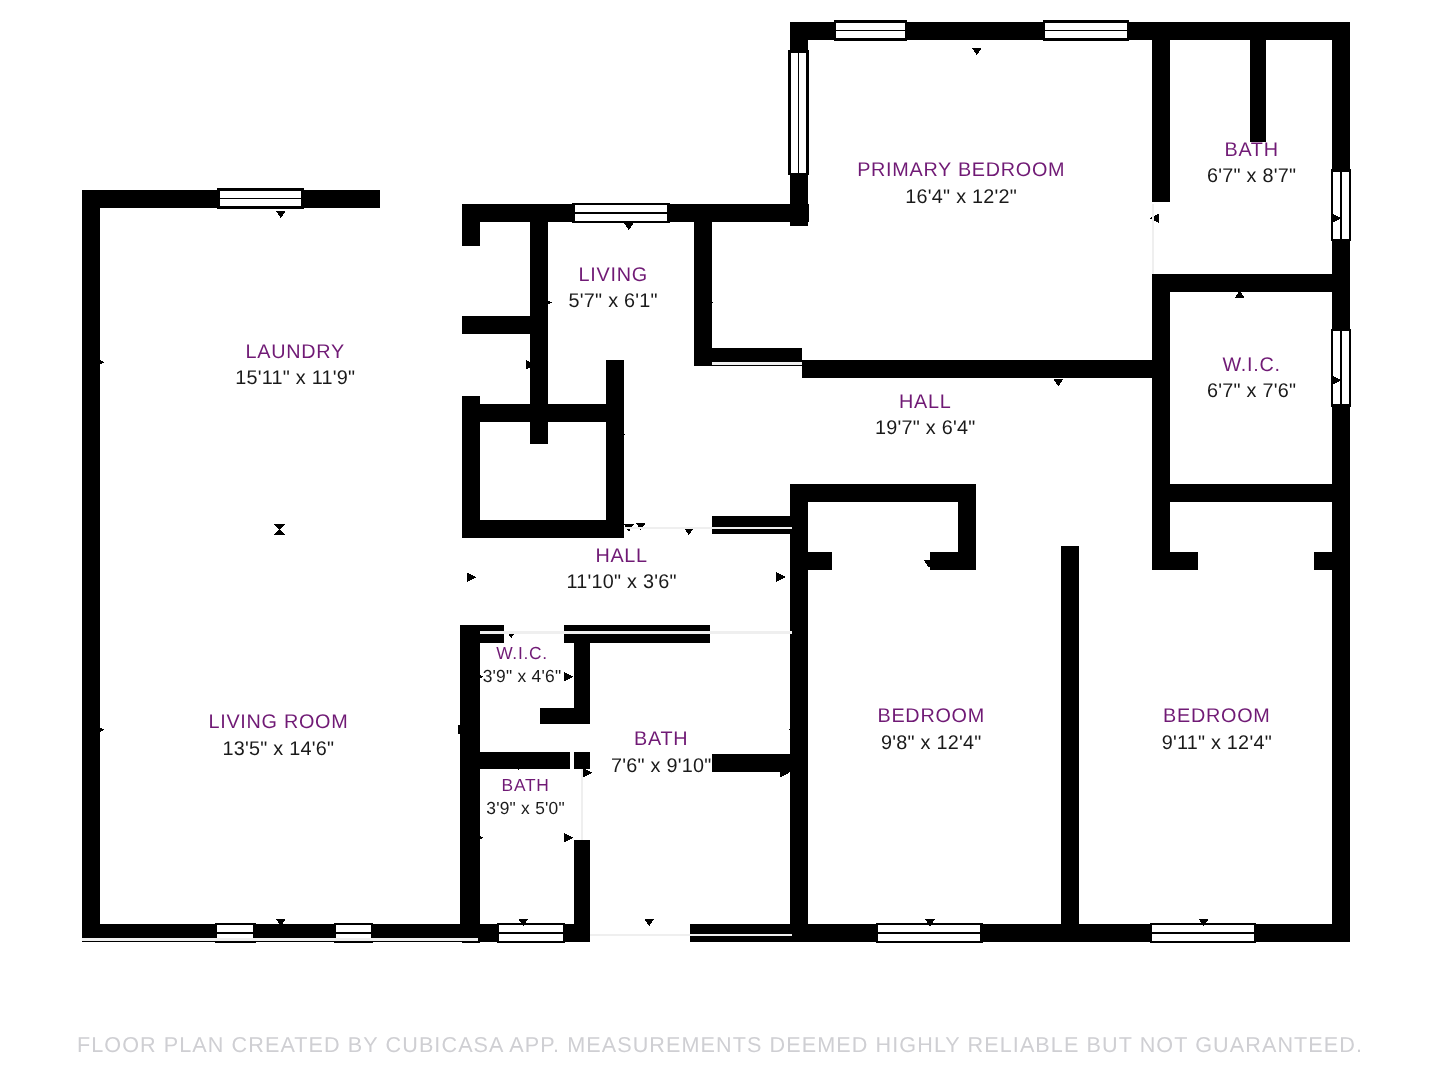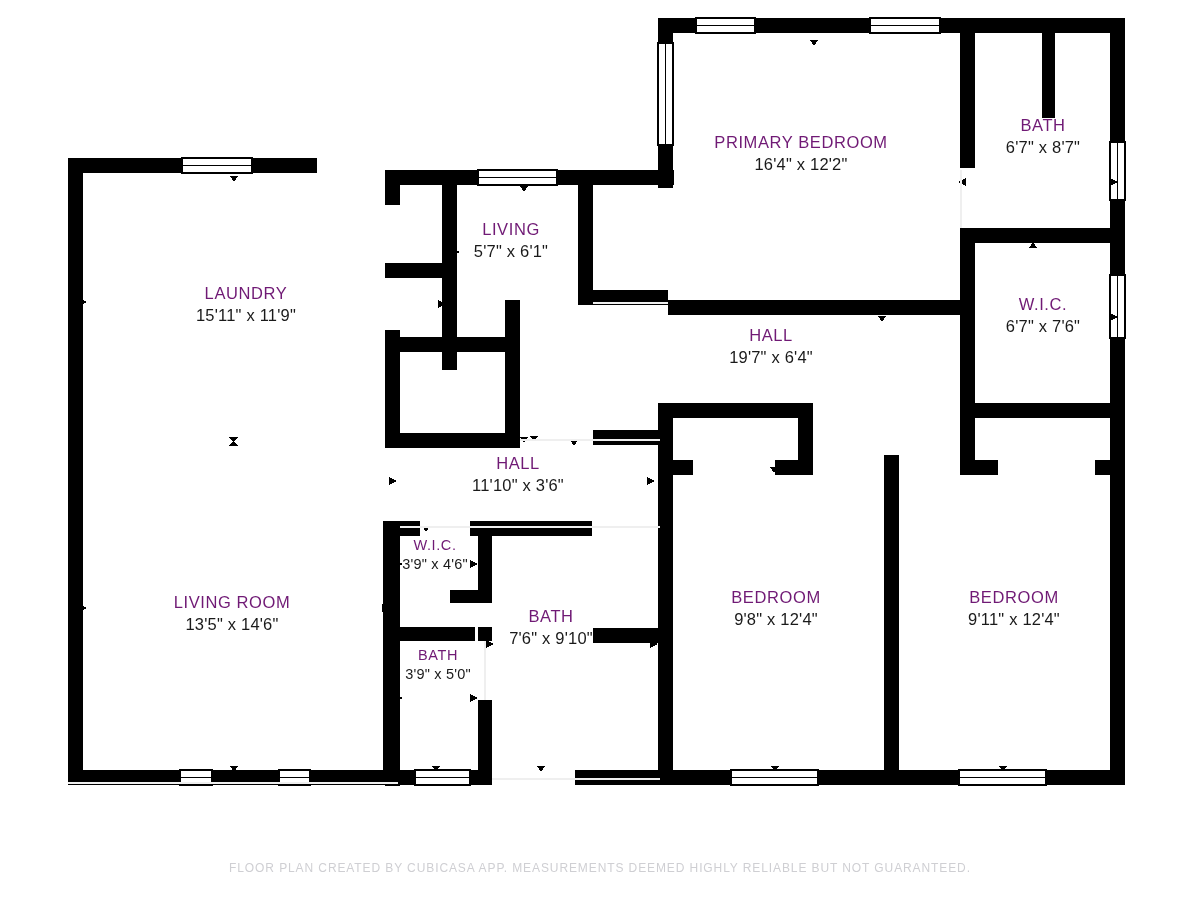--- a/index.html
+++ b/index.html
@@ -7,21 +7,21 @@
        font-family:"Liberation Sans","DejaVu Sans",sans-serif;}
   #plan{position:relative;width:1200px;height:900px;background:#ffffff;}
   svg#floorsvg{position:absolute;left:0;top:0;width:1200px;height:900px;display:block;}
   .room-label{position:absolute;text-align:center;color:#111111;
               font-family:"Liberation Sans","DejaVu Sans",sans-serif;
               line-height:1.33;white-space:nowrap;pointer-events:none;}
   .room-label .rname{display:block;font-size:16.5px;letter-spacing:.6px;color:#701a75;}
   .room-label .rdim{display:block;font-size:16.5px;letter-spacing:.2px;color:#1a1a1a;}
   .room-label.small .rname,.room-label.small .rdim{font-size:14.5px;}
   .footer-note{position:absolute;left:0;width:1200px;text-align:center;
-               font-size:12px;letter-spacing:.9px;color:#cfcfd3;
+               font-size:18px;letter-spacing:.9px;color:#cfcfd3;
                font-family:"Liberation Sans","DejaVu Sans",sans-serif;}
 </style>
 </head>
 <body>
 
 <div id="plan">
 
   <svg id="floorsvg" viewBox="0 0 1200 900" xmlns="http://www.w3.org/2000/svg" shape-rendering="crispEdges">
 
     <rect x="0" y="0" width="1200" height="900" fill="#ffffff"></rect>

